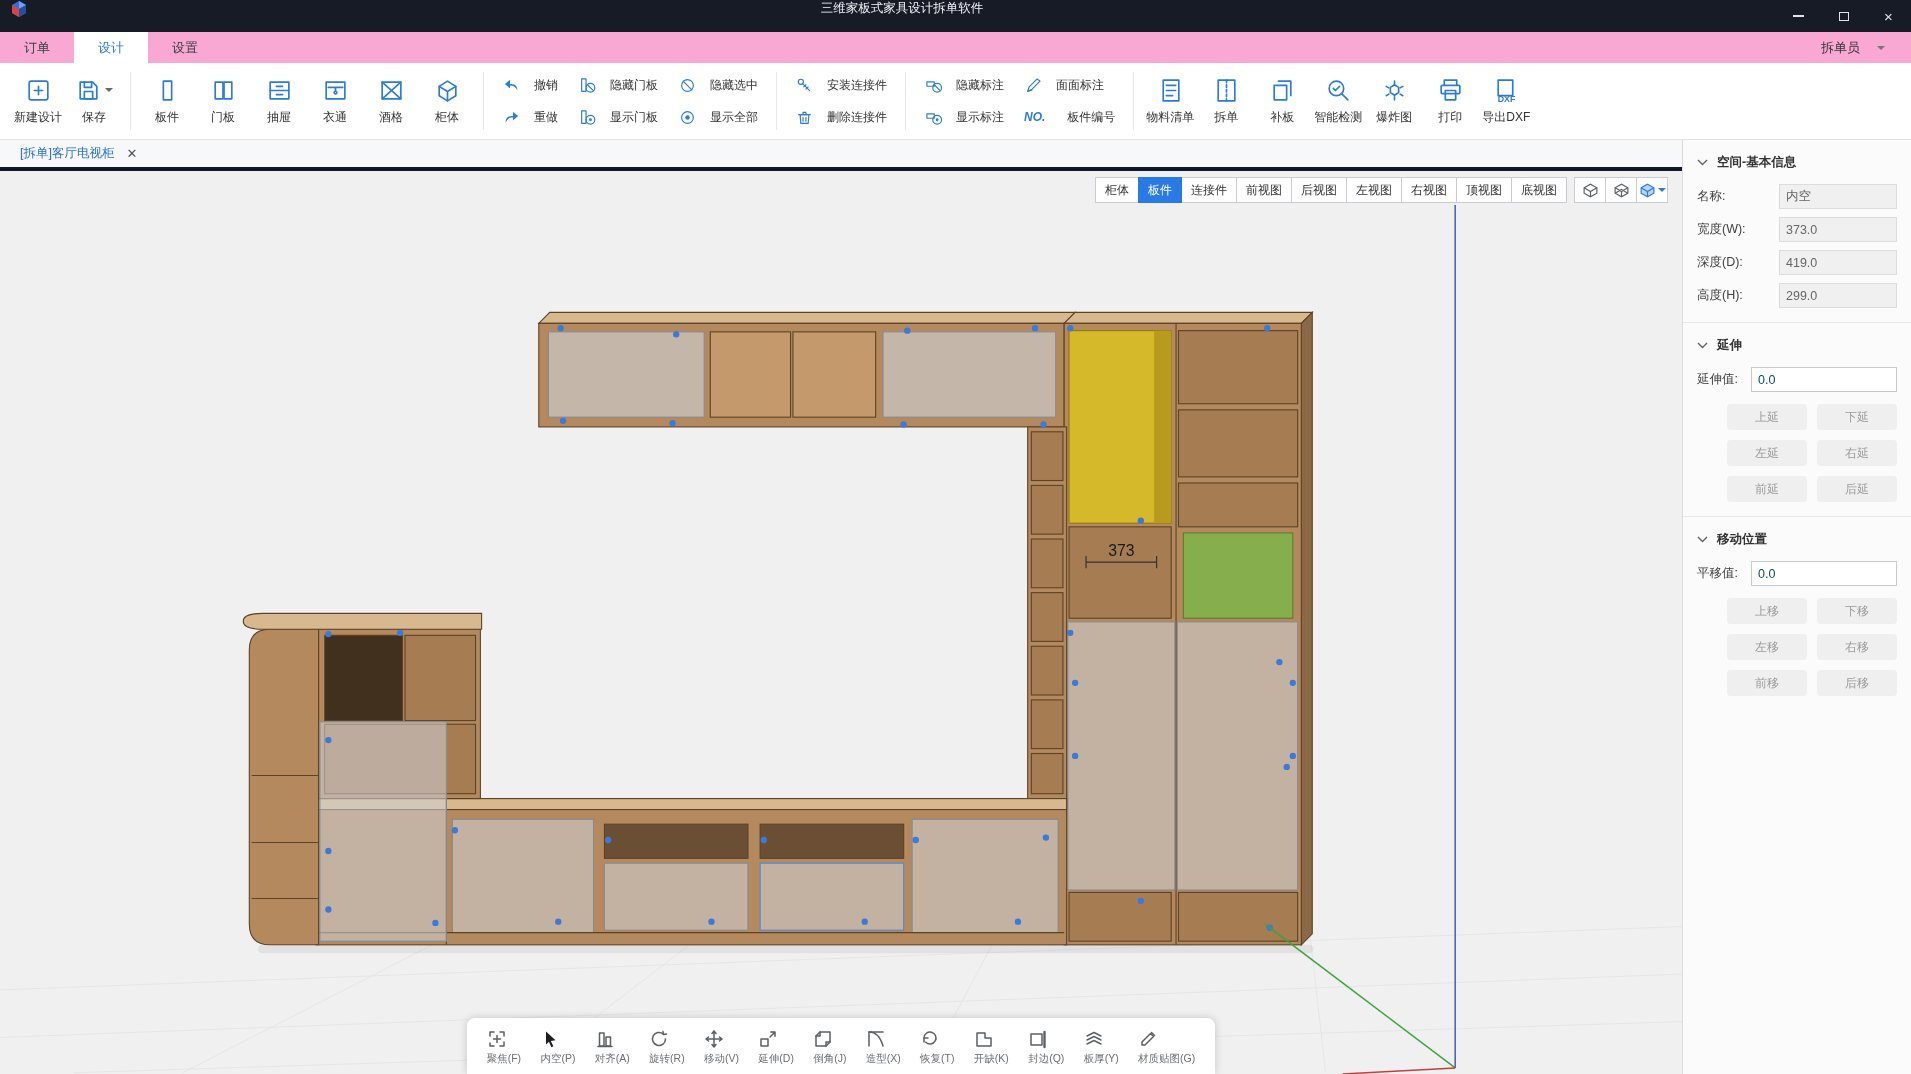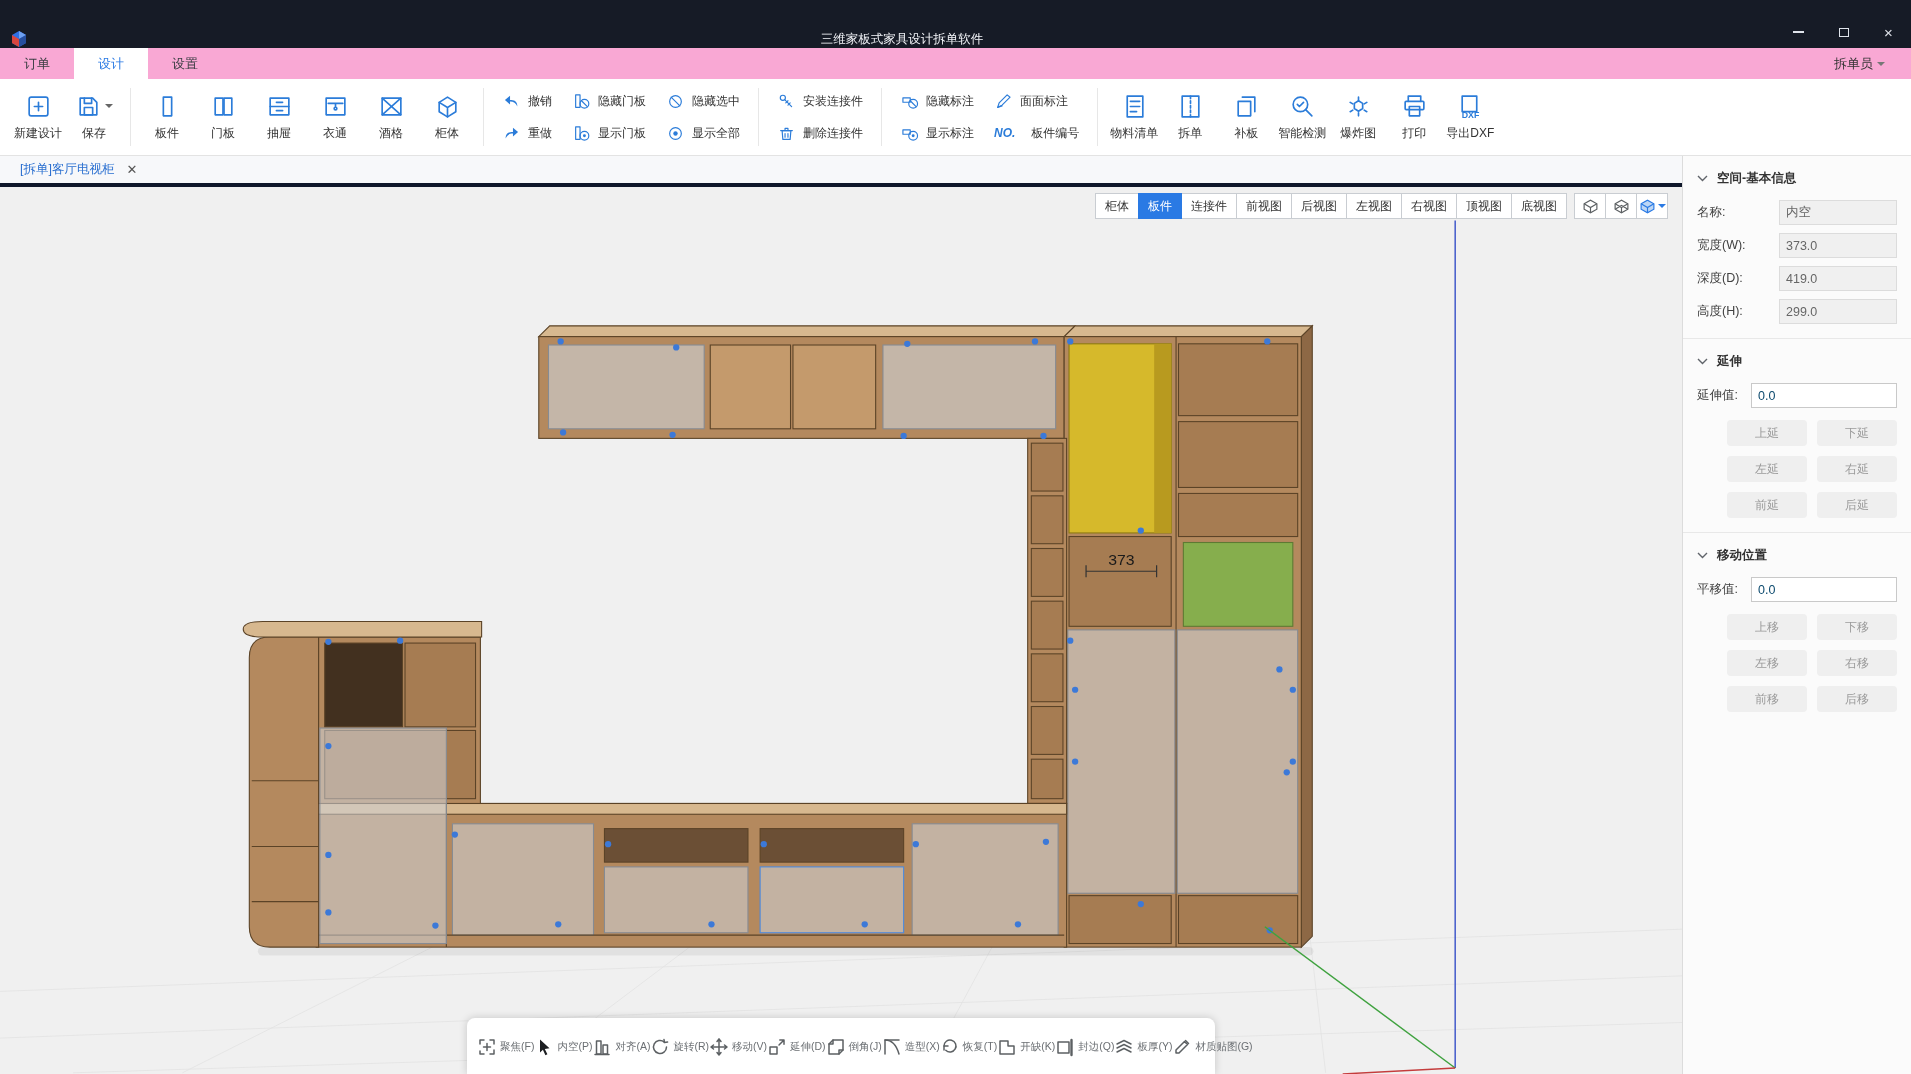--- a/index.html
+++ b/index.html
@@ -1,43 +1,43 @@
 <!DOCTYPE html>
 <html><head>
 <meta charset="utf-8">
 <style>
   * { margin:0; padding:0; box-sizing:border-box; }
   html,body { width:1911px; height:1074px; overflow:hidden;
     font-family:"Liberation Sans","DejaVu Sans",sans-serif; }
   .window { width:1911px; height:1074px; display:flex; flex-direction:column; background:#f0f0f0; }
 
   
-  .titlebar { height:48px; background:#161b26; display:flex; align-items:flex-end; color:#fff; flex:0 0 auto; }
+  .titlebar { height:32px; background:#161b26; display:flex; align-items:flex-start; color:#fff; flex:0 0 auto; }
   .tb-logo { margin-left:10px; display:flex; align-items:center; }
   .tb-title { flex:1; text-align:center; font-size:12.5px; color:#f2f4f8; }
   .win-btns { display:flex; height:32px; }
   .win-btn { width:45px; height:32px; display:flex; align-items:center; justify-content:center; color:#dfe3ea; font-size:15px; }
   .glyph-min { width:11px; height:2px; background:#dfe3ea; display:block; }
   .glyph-max { width:10px; height:9px; border:1.4px solid #dfe3ea; display:block; }
 
   
   .menubar { height:31px; background:#f9a8d4; display:flex; align-items:stretch; flex:0 0 auto; }
   .mtab { padding:0 24px; display:flex; align-items:center; font-size:13px; color:#3a3d42; }
   .mtab.active { background:#fff; color:#2a7ae4; }
-  .menubar-right { margin-left:auto; display:flex; align-items:center; gap:4px; padding-right:26px; font-size:13px; color:#333; }
+  .menubar-right { margin-left:auto; display:flex; align-items:center; gap:17px; padding-right:26px; font-size:13px; color:#333; }
   .dd-caret { width:0;height:0;border:4px solid transparent;border-top-color:#777; margin-top:4px; }
 
   
   .toolbar { height:77px; background:#fff; border-bottom:1px solid #e3e3e3; display:flex; align-items:center; padding:0 10px; flex:0 0 auto; }
   .tb-big { display:flex; flex-direction:column; align-items:center; justify-content:center; min-width:56px; height:70px; gap:5px; font-size:12px; color:#333; padding:0 4px; border-radius:4px; cursor:default; }
   .tb-big .ticon { height:28px; display:flex; align-items:center; }
   .ticon svg, .sicon svg { stroke:#2b7cd9; fill:none; stroke-width:1.6; stroke-linecap:round; stroke-linejoin:round; }
   .tb-sep { width:1px; height:58px; background:#e7e7e7; margin:0 8px; flex:0 0 auto; }
   .tb-stack { display:flex; flex-direction:column; justify-content:center; gap:5px; margin:0 2px; }
-  .tb-small { display:flex; align-items:center; gap:7px; font-size:12px; color:#333; height:27px; padding:0 8px; border-radius:4px; white-space:nowrap; }
+  .tb-small { display:flex; align-items:center; gap:13px; font-size:12px; color:#333; height:27px; padding:0 8px; border-radius:4px; white-space:nowrap; }
   .tb-small .sicon { display:flex; align-items:center; }
   .caret { width:0; height:0; border:4px solid transparent; border-top-color:#666; margin-left:3px; margin-top:4px; }
   .no-prefix { color:#2b7cd9; font-style:italic; font-weight:bold; font-size:12px; margin-right:9px; }
 
   
   .main { display:flex; flex:1; min-height:0; }
   .leftcol { width:1686px; display:flex; flex-direction:column; min-width:0; }
   .doctabs { height:31px; background:#f7f8fa; border-bottom:4px solid #0f172a; display:flex; align-items:center; padding-left:8px; flex:0 0 auto; }
   .doctab { display:flex; align-items:center; gap:12px; padding:0 12px; height:30px; font-size:12.5px; color:#2a6fd0; }
   .doctab .close { color:#555; font-size:13px; cursor:pointer; }
@@ -50,21 +50,21 @@
   .vc-group { display:flex; }
   .vc-btn { height:26px; padding:0 9px; font-size:12px; color:#333; background:#fff; border:1px solid #c9cdd2; margin-left:-1px; display:flex; align-items:center; justify-content:center; cursor:default; }
   .vc-btn.active { background:#2a7ae4; border-color:#2a7ae4; color:#fff; position:relative; z-index:1; }
   .vc-cube { width:32px; padding:0; }
   .vc-cube svg { stroke:#5c6063; fill:none; stroke-width:1.1; }
   .vc-cube.sel svg { stroke:#2a7ae4; }
   .vc-cube .dd-caret { border-top-color:#2a7ae4; margin-left:2px; }
 
   
   .bottombar { position:absolute; left:50%; bottom:0; transform:translateX(-50%); width:748px; height:56px; background:#fff; border-radius:8px 8px 0 0; box-shadow:0 0 9px rgba(0,0,0,.18); display:flex; align-items:center; justify-content:space-around; padding:4px 10px 2px; }
-  .bt-item { display:flex; flex-direction:row; align-items:center; gap:3px; font-size:10.5px; color:#6b6f73; white-space:nowrap; }
+  .bt-item { display:flex; flex-direction:column; gap:3px; font-size:10.5px; color:#6b6f73; white-space:nowrap; }
   .bt-item svg { stroke:#5c6063; fill:none; stroke-width:1.5; stroke-linecap:round; stroke-linejoin:round; }
 
   
   .sidepanel { flex:1; background:#fbfbfb; border-left:1px solid #dcdcdc; font-size:12.5px; }
   .psec { padding:8px 14px 14px; }
   .psec + .psec { border-top:1px solid #e8e8e8; }
   .psec-head { display:flex; align-items:center; gap:9px; height:28px; color:#333; font-weight:bold; }
   .prow { display:flex; align-items:center; margin-top:8px; }
   .prow label { color:#404040;text-align:center; }
   .prow input { margin-left:auto; width:118px; height:25px; border:1px solid #dcdcdc; background:#f0f0f0; color:#666; font-size:12.5px; padding:0 6px; font-family:inherit; }

